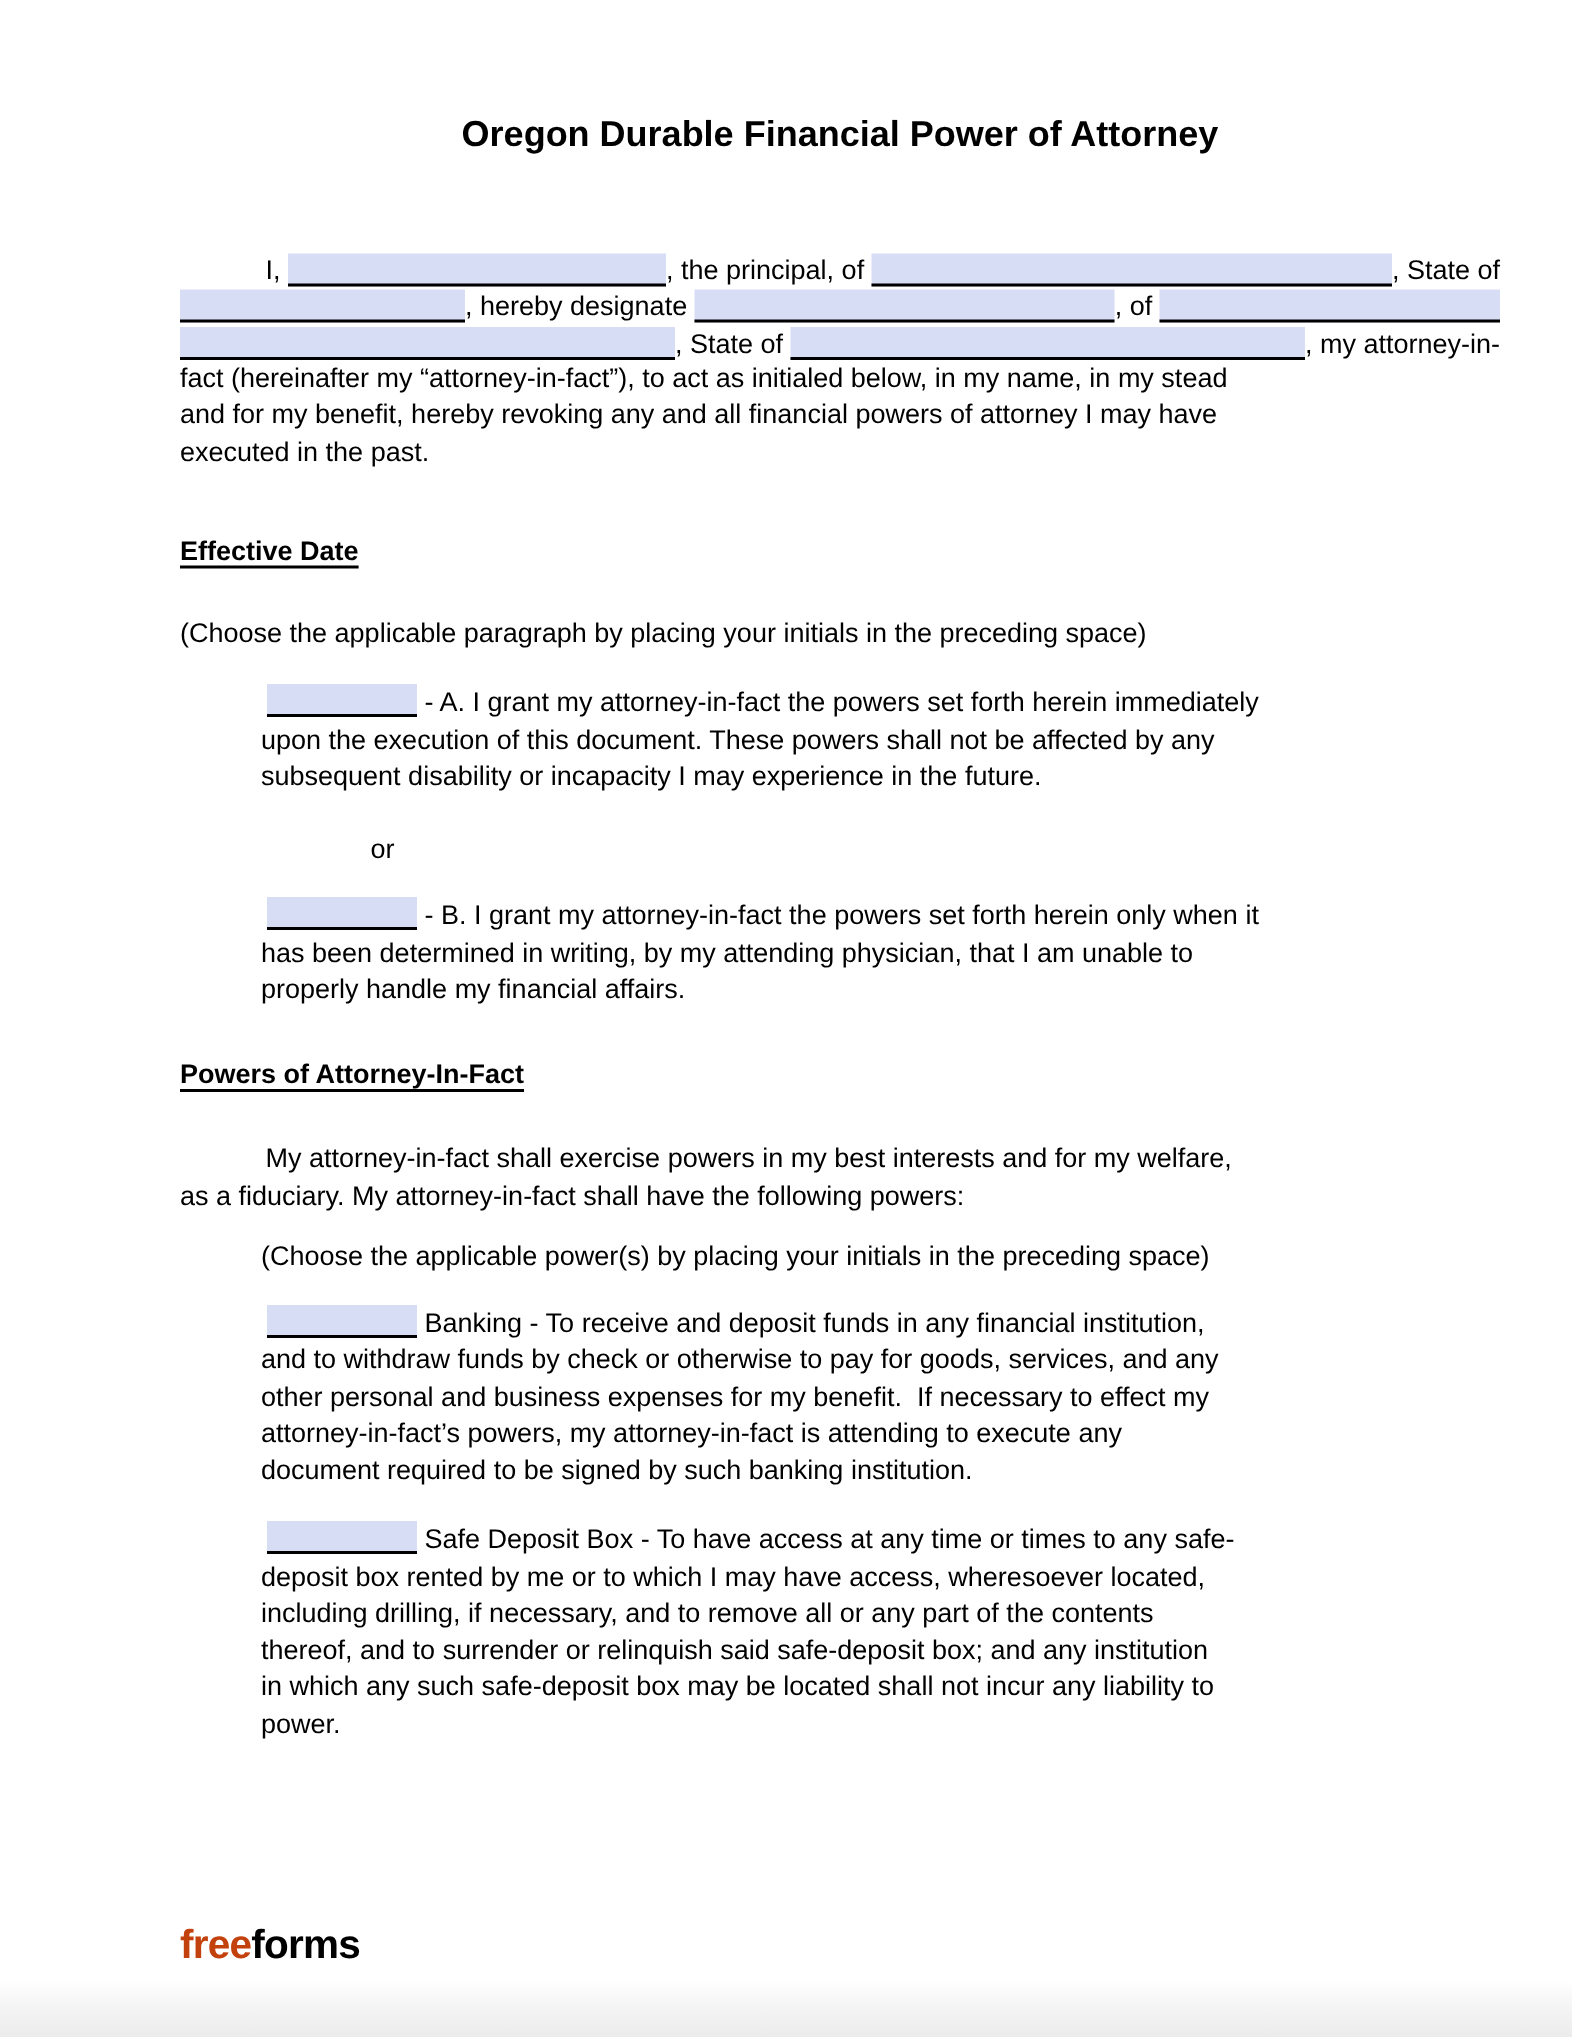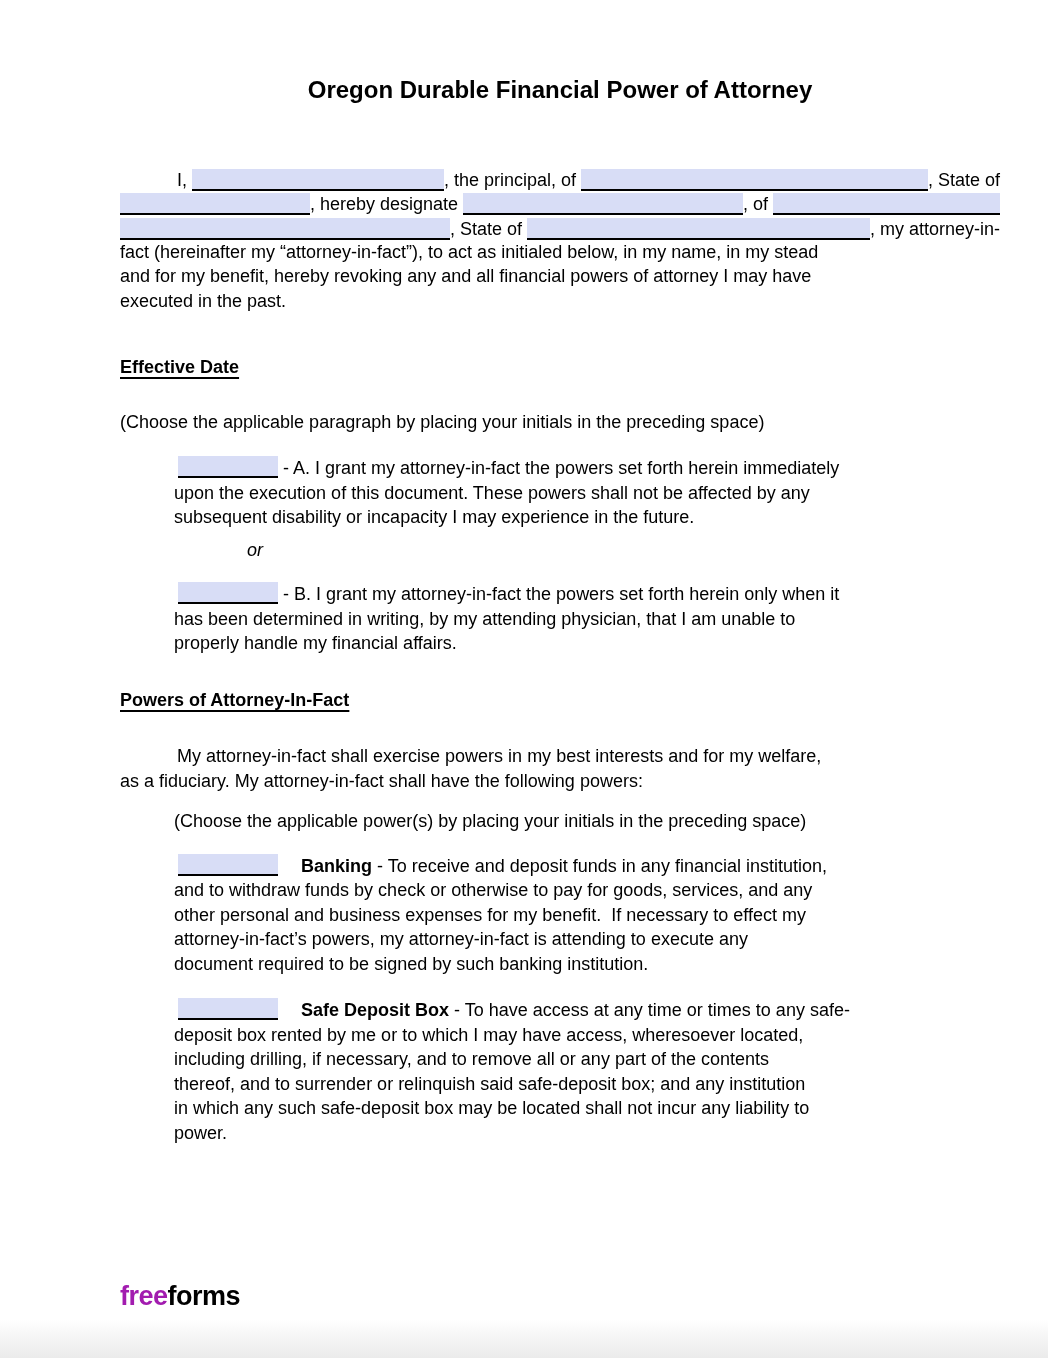--- a/index.html
+++ b/index.html
@@ -36,36 +36,36 @@
     font-weight:bold;
     text-decoration:underline;
     text-decoration-thickness:2px;
     text-underline-offset:4px;
     height:24.5px;white-space:pre;
   }
   .mt-intro{margin-top:62px;}
   .mt-effheading{margin-top:42px;}
   .mt-instr1{margin-top:30px;}
   .mt-parA{margin-top:22px;}
-  .mt-or{margin-top:8px;font-style:italic;}
+  .mt-or{margin-top:24px;}
   .mt-parB{margin-top:20px;}
   .mt-powheading{margin-top:32px;}
   .mt-fid{margin-top:32px;}
   .mt-instr2{margin-top:16px;}
   .mt-bank{margin-top:20px;}
   .mt-sdb{margin-top:22px;}
   .indent-par{padding-left:54px;}
   .indent-par .blank{margin-left:4px;}
   .or-line{padding-left:127px;height:24.5px;}
-  .bold{font-weight:bold;margin-left:18px;}
+  .bold{font-weight:normal;}
   .brand{
     position:absolute;left:120px;top:1281px;
     font-size:27px;line-height:30px;font-weight:bold;letter-spacing:-0.5px;
   }
-  .brand .free{color:#a21caf;}
+  .brand .free{color:#c2410c;}
   .brand .forms{color:#000000;}
   .page-num{
     position:absolute;right:86px;top:1292px;
     font-size:22px;line-height:22px;margin-top:32px;
   }
   .bottom-shadow{
     position:absolute;left:0;bottom:0;width:1048px;height:38px;
     background:linear-gradient(180deg,#ffffff 0%,#f5f5f5 45%,#ebebeb 100%);
   }
 </style>

